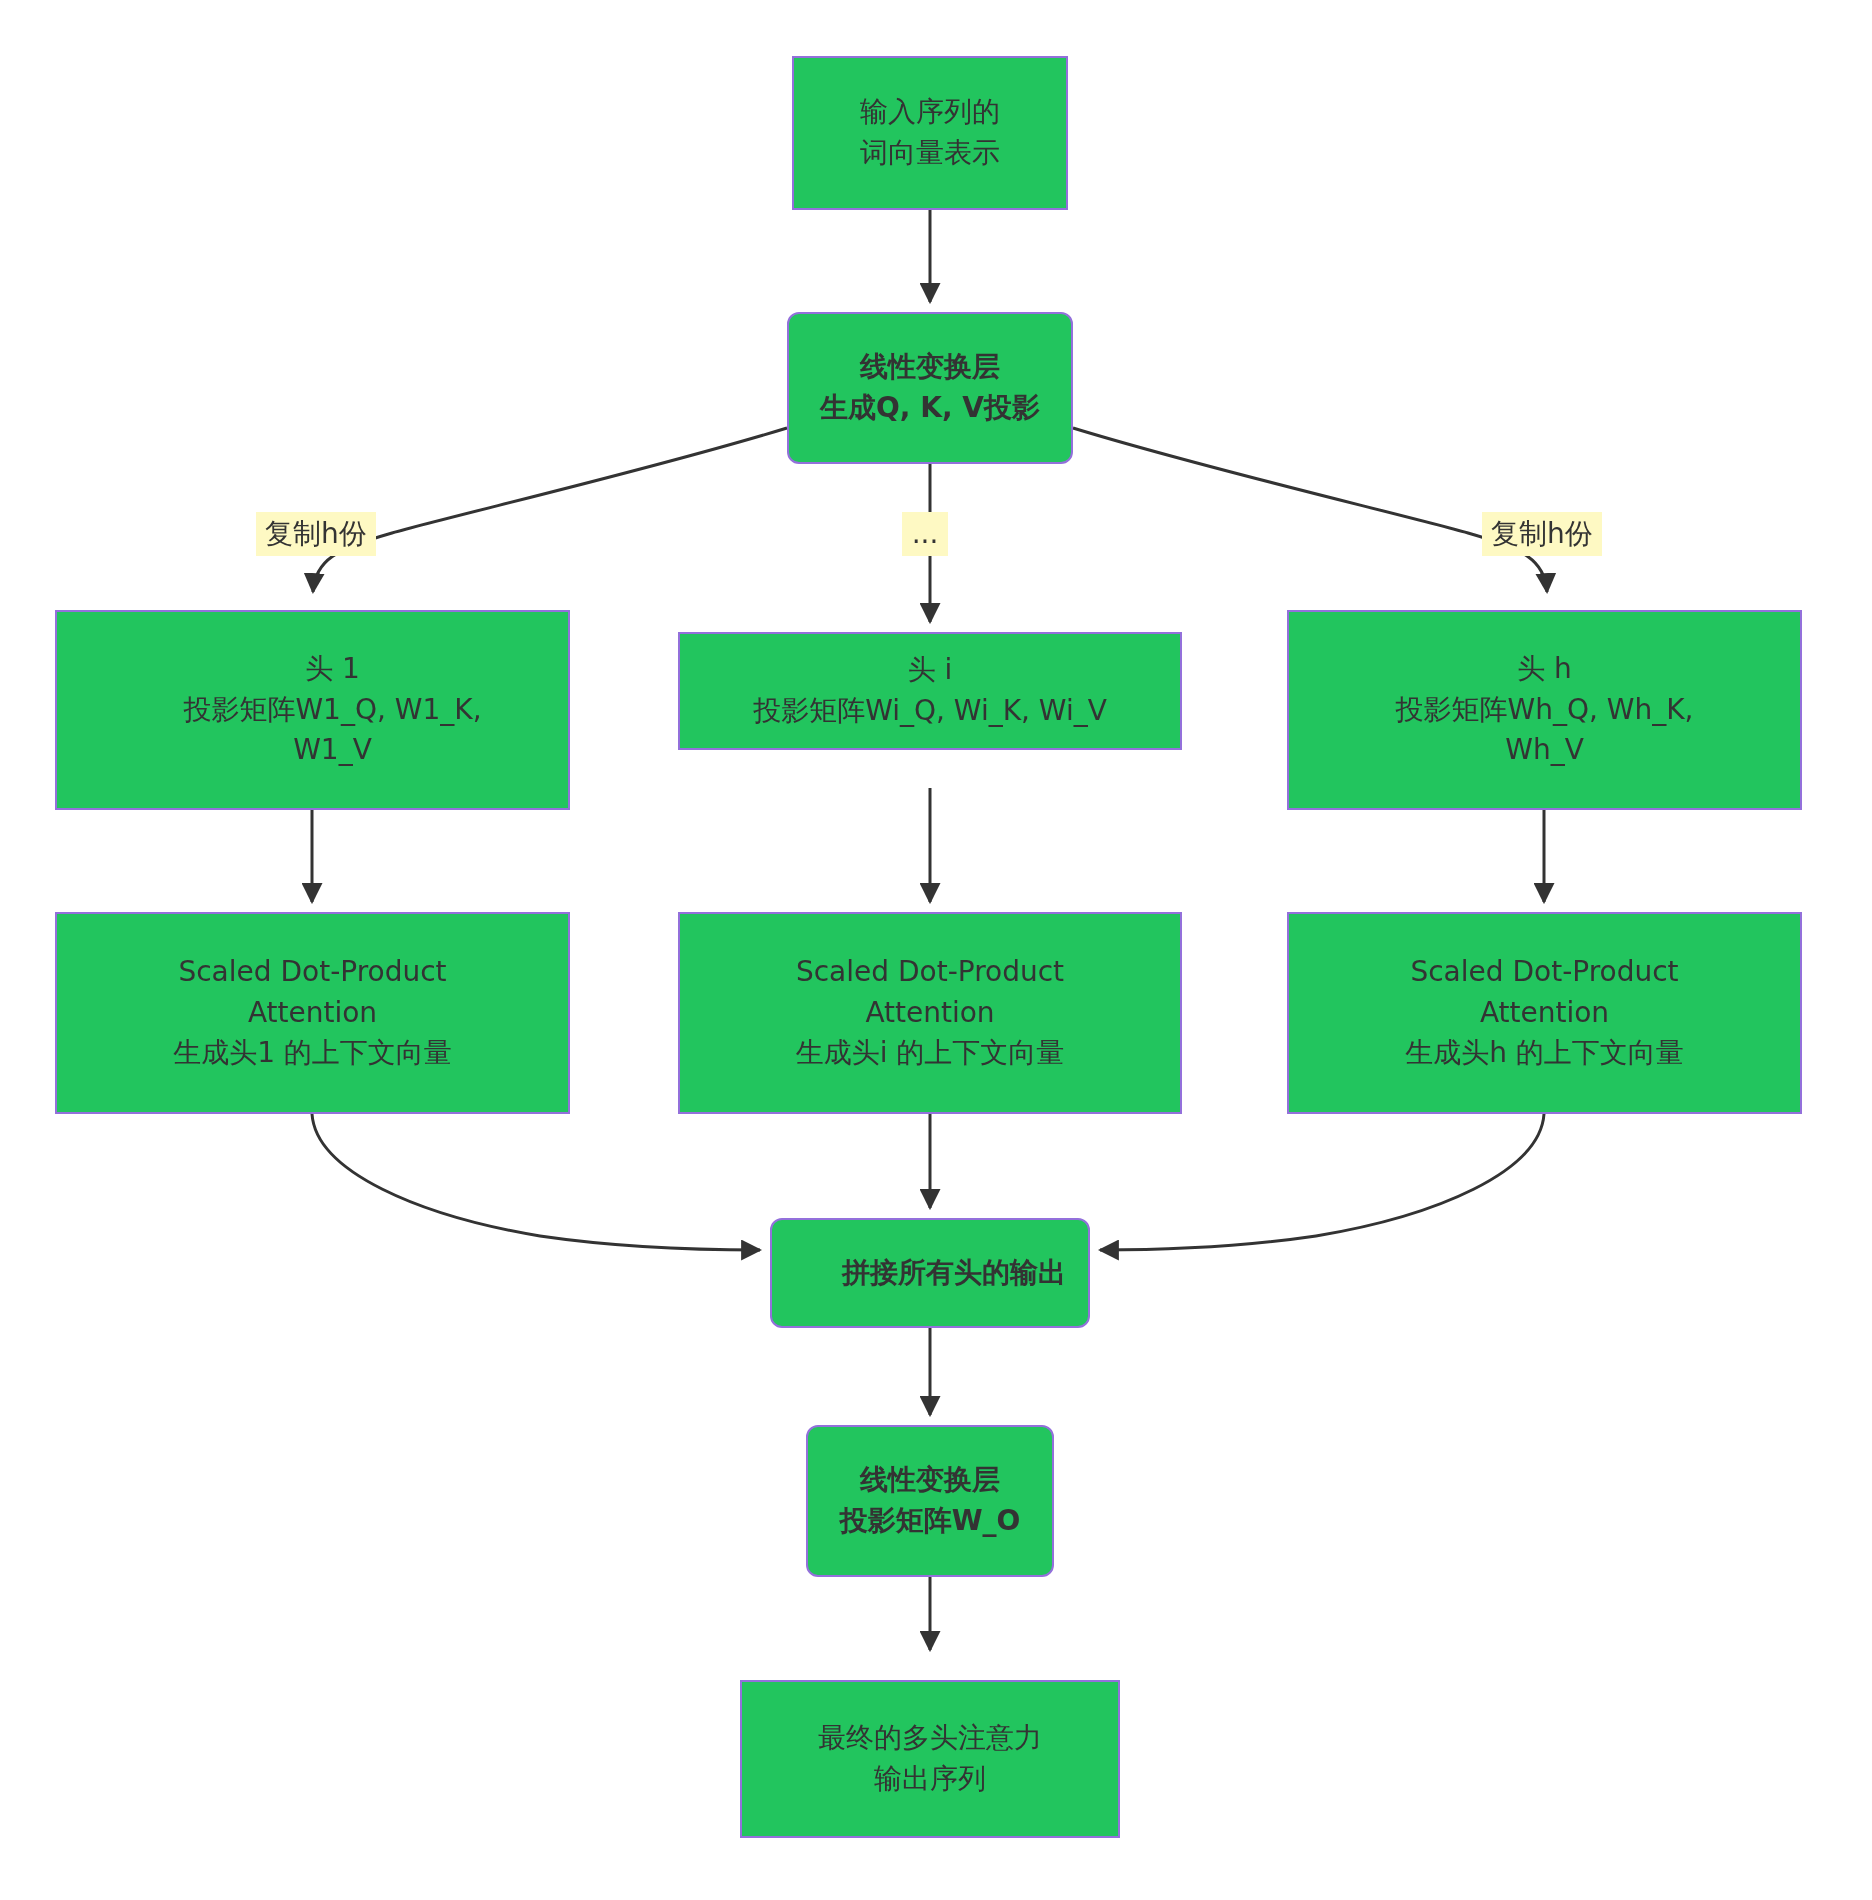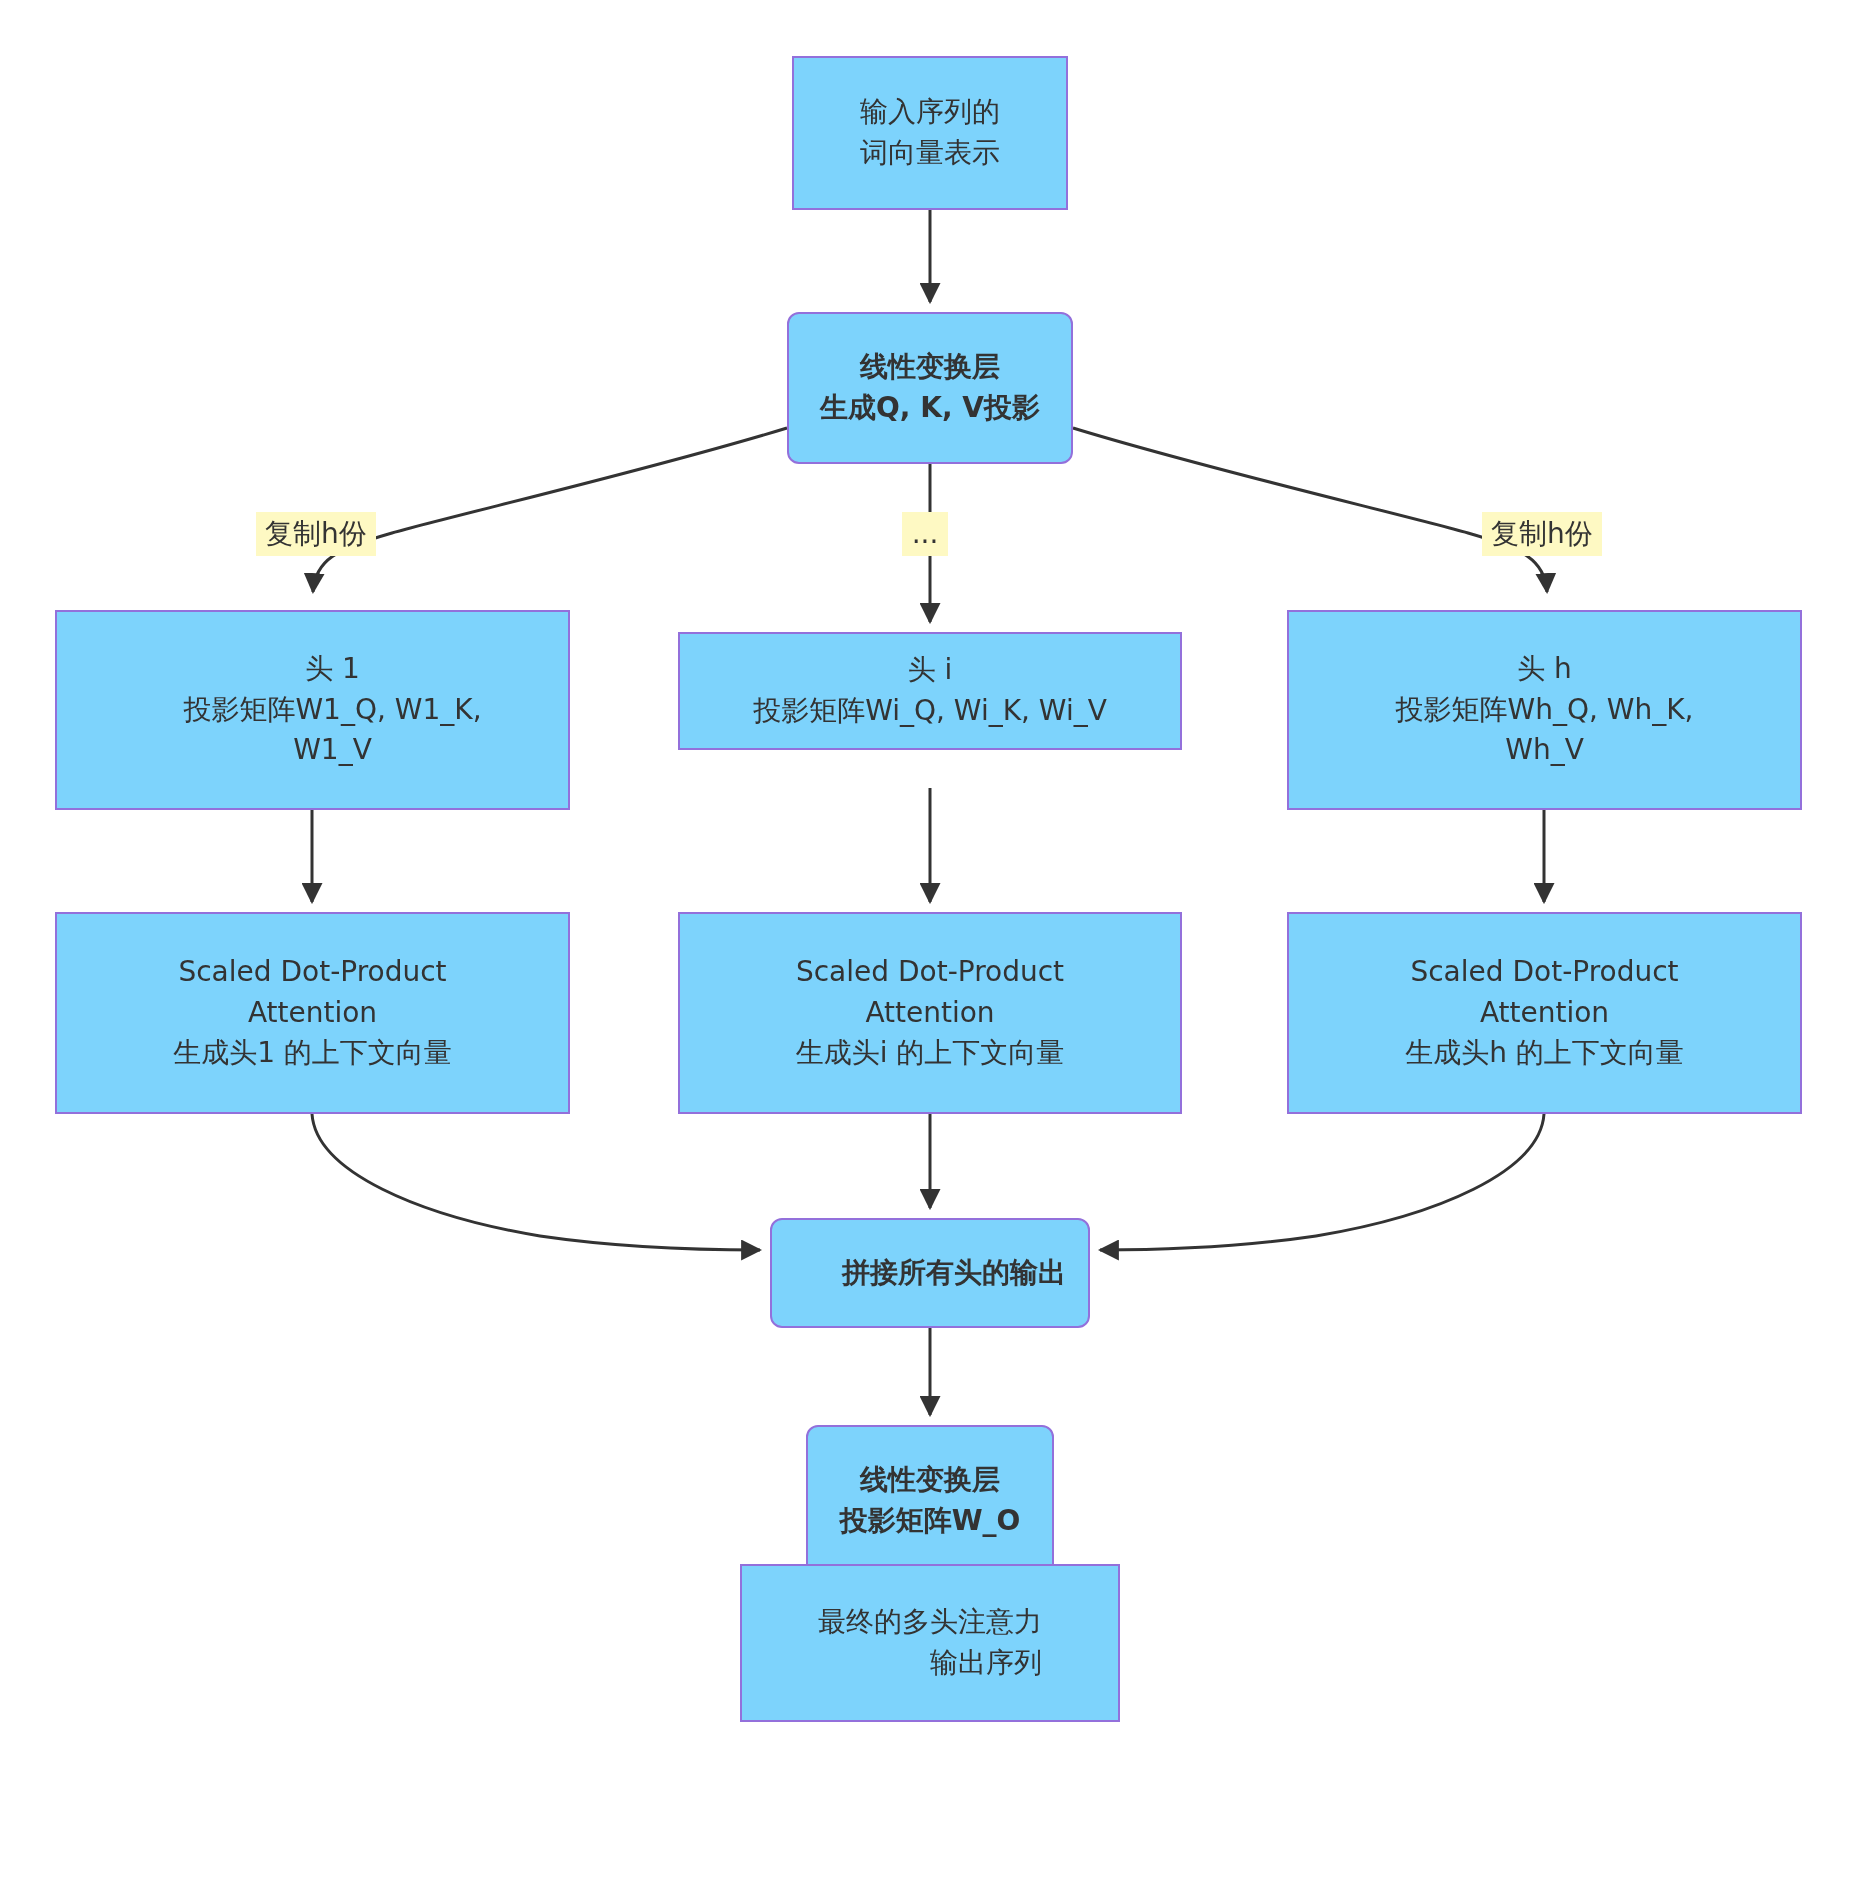--- a/index.html
+++ b/index.html
@@ -12,21 +12,21 @@
     overflow: hidden;
   }
   #edges {
     position: absolute;
     left: 0; top: 0;
     width: 1872px; height: 1900px;
   }
   .node {
     position: absolute;
     box-sizing: border-box;
-    background: #7dd3fc;
+    background: #22c55e;
     border: 2.5px solid #9370DB;
     color: #333333;
     display: flex;
     align-items: center;
     justify-content: center;
     text-align: center;
     font-size: 28px;
     line-height: 1.45;
     white-space: pre-line;
   }
@@ -46,21 +46,21 @@
   #n-input     { left: 792px;  top: 56px;   width: 276px; height: 154px; }
   #n-linqkv    { left: 787px;  top: 312px;  width: 286px; height: 152px; }
   #n-head1     { left: 55px;   top: 610px;  width: 515px; height: 200px; padding-left: 40px; }
   #n-headi     { left: 678px;  top: 632px;  width: 504px; height: 118px; }
   #n-headh     { left: 1287px; top: 610px;  width: 515px; height: 200px; }
   #n-att1      { left: 55px;   top: 912px;  width: 515px; height: 202px; }
   #n-atti      { left: 678px;  top: 912px;  width: 504px; height: 202px; }
   #n-atth      { left: 1287px; top: 912px;  width: 515px; height: 202px; }
   #n-concat    { left: 770px;  top: 1218px; width: 320px; height: 110px; padding-left: 48px; }
   #n-lino      { left: 806px;  top: 1425px; width: 248px; height: 152px; }
-  #n-output    { left: 740px;  top: 1564px; width: 380px; height: 158px; text-align: right; }
+  #n-output    { left: 740px;  top: 1680px; width: 380px; height: 158px; }
   #el-left     { left: 256px;  top: 512px; }
   #el-mid      { left: 902px;  top: 512px; min-width: 46px; }
   #el-right    { left: 1482px; top: 512px; }
 </style>
 </head>
 <body>
 
 <div id="canvas">
 
   <svg id="edges" viewBox="0 0 1872 1900" xmlns="http://www.w3.org/2000/svg">

